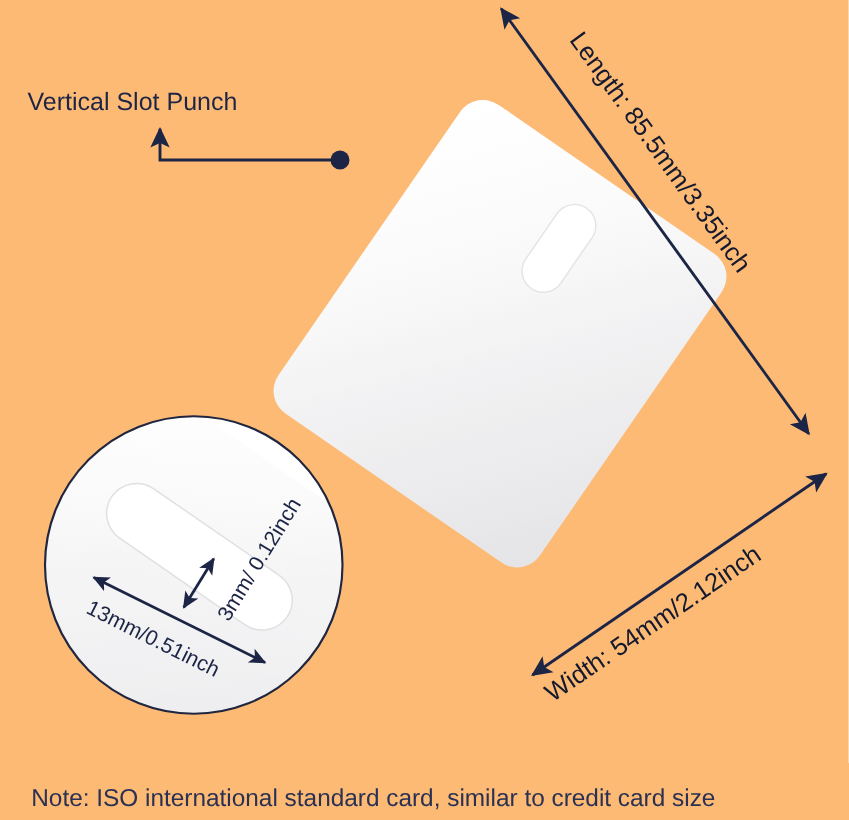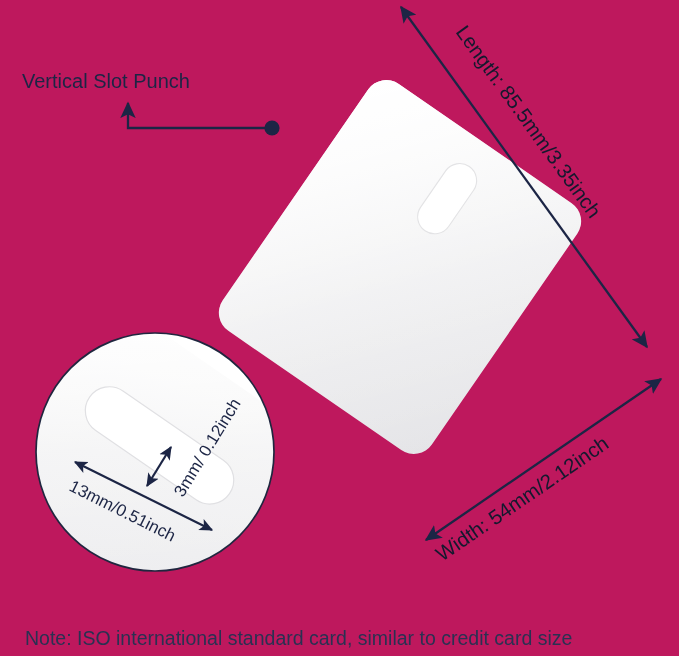--- a/index.html
+++ b/index.html
@@ -9,21 +9,21 @@
     background: #ffffff;
   }
   body {
     font-family: "Liberation Sans", sans-serif;
     -webkit-font-smoothing: antialiased;
   }
   #stage {
     position: relative;
     width: 679px;
     height: 656px;
-    background: #be185d;
+    background: #fdba74;
     overflow: hidden;
   }
   #diagram-svg {
     position: absolute;
     left: 0;
     top: 0;
     width: 679px;
     height: 656px;
     display: block;
   }

